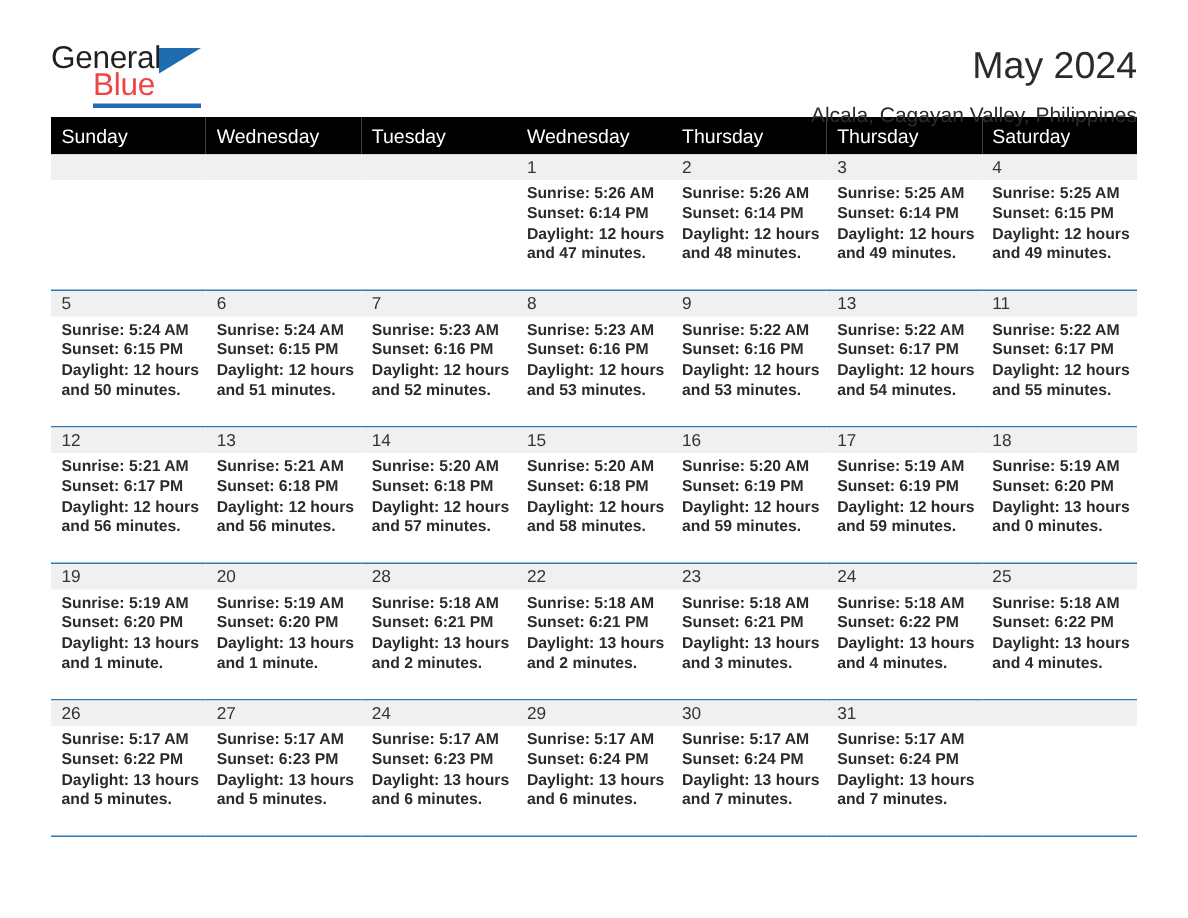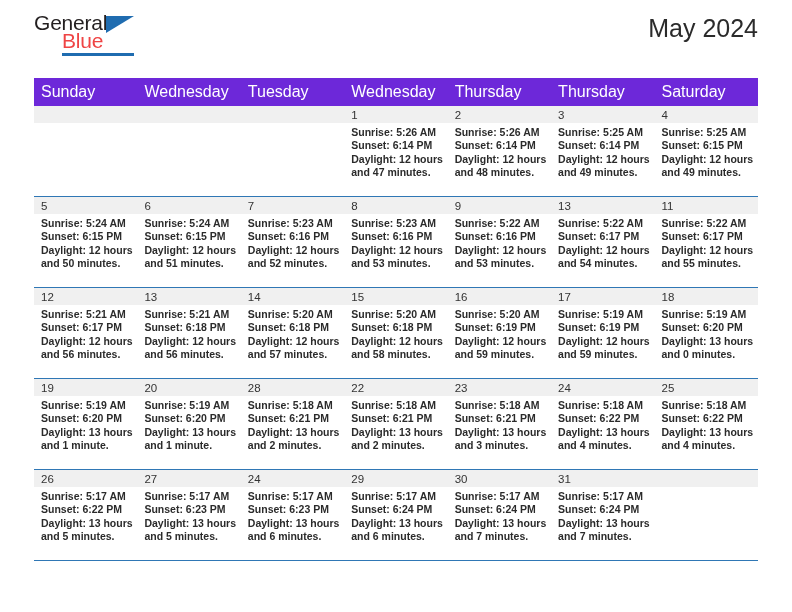--- a/index.html
+++ b/index.html
@@ -20,21 +20,21 @@
     height: 612px;
     box-sizing: border-box;
     padding: 0 34px;
   }
 
   
   .topbar {
     display: flex;
     align-items: flex-start;
     justify-content: space-between;
-    padding-top: 12px;
+    padding-top: 28px;
     height: 72px;
     box-sizing: border-box;
   }
   .logo {
     position: relative;
     width: 120px;
     height: 46px;
     flex: 0 0 auto;
   }
   .logo-general {
@@ -92,23 +92,23 @@
   }
 
   
   .calendar {
     width: 724px;
     border-collapse: collapse;
     table-layout: fixed;
     margin-top: 6px;
   }
   .calendar th {
-    background: #6d28d9;
+    background: #000000;
     color: #ffffff;
-    font-size: 16px;
+    font-size: 13px;
     font-weight: normal;
     text-align: left;
     padding: 5px 0 5px 7px;
     height: 19px;
     box-sizing: border-box;
   }
   .calendar td {
     vertical-align: top;
     padding: 0;
     border-bottom: 1.5px solid #2f77b5;
@@ -157,20 +157,21 @@
 
     <div class="logo">
       <span class="logo-general">General</span>
       <span class="logo-tri"></span>
       <span class="logo-blue">Blue</span>
       <span class="logo-underline"></span>
     </div>
 
     <div class="titles">
       <h1 class="month-title">May 2024</h1>
+      <div class="location">Alcala, Cagayan Valley, Philippines</div>
     </div>
 
   </div>
 
   <table class="calendar">
     <thead>
       <tr id="header-row">
           <th>Sunday</th>
           <th>Wednesday</th>
           <th>Tuesday</th>

